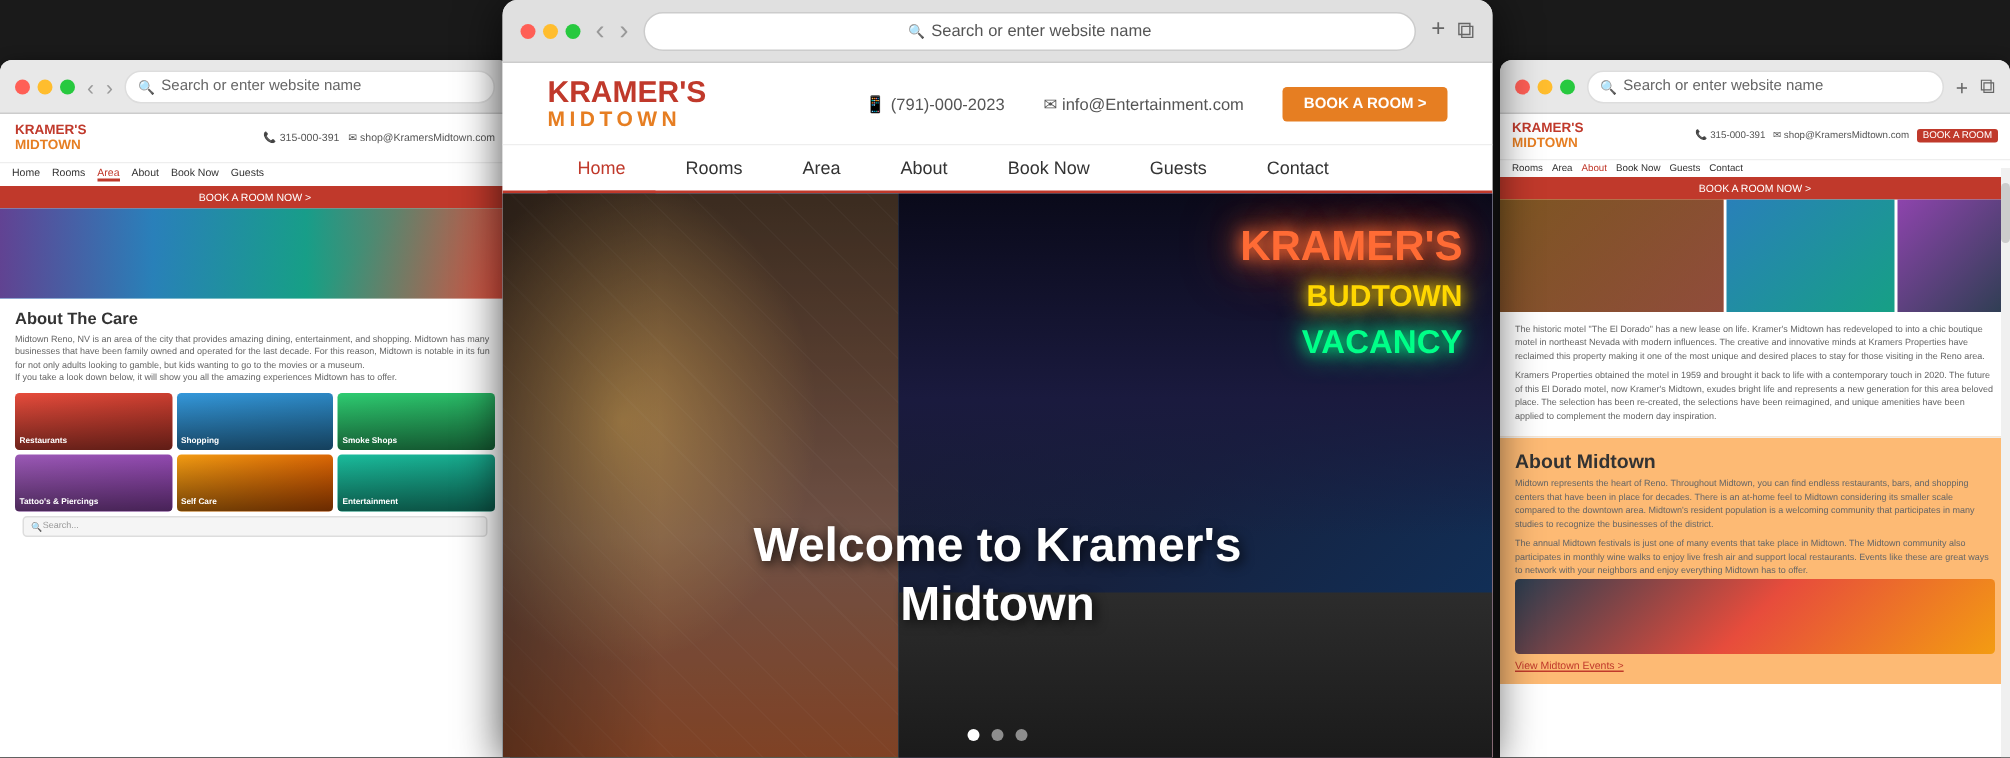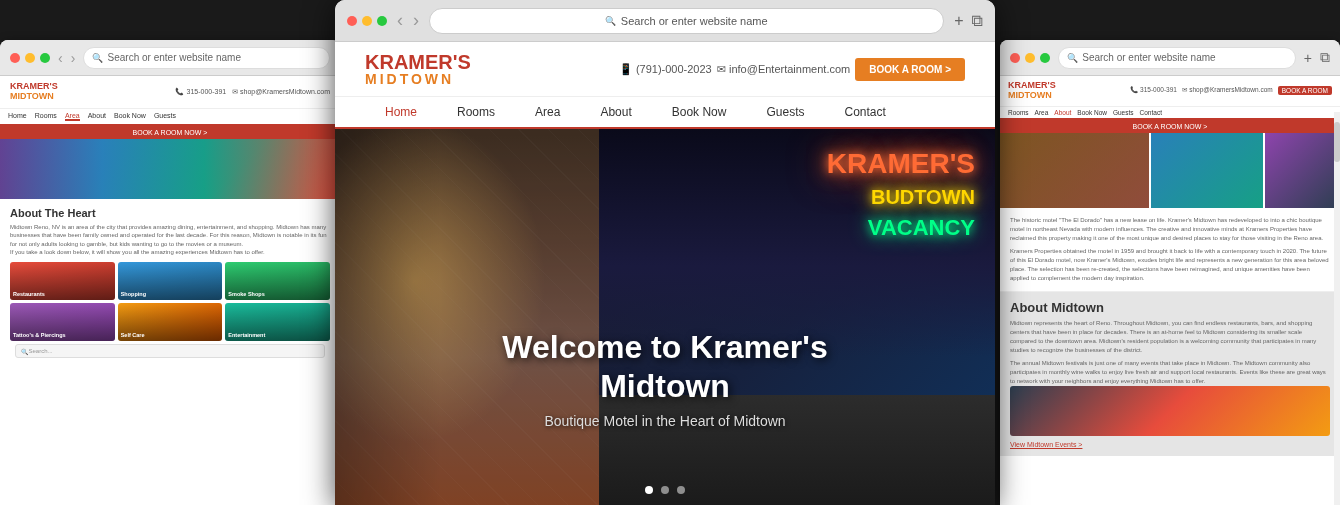--- a/index.html
+++ b/index.html
@@ -243,21 +243,21 @@
       line-height: 1;
     }
     .kramer-logo-main .midtown {
       color: #e67e22;
       display: block;
       font-size: 14px;
       letter-spacing: 3px;
     }
     .center-contact-info {
       display: flex;
-      gap: 5px;
+      gap: 26px;
       font-size: 11px;
       color: #555;
       align-items: center;
     }
     .book-btn {
       background: #e67e22;
       color: white;
       padding: 6px 14px;
       border-radius: 3px;
       font-size: 10px;
@@ -501,21 +501,21 @@
       color: #333;
       margin-bottom: 4px;
     }
     .right-text {
       font-size: 6px;
       color: #666;
       line-height: 1.5;
     }
     .right-about-midtown {
       padding: 8px 10px;
-      background: #e5e5e5;
+      background: #fdba74;
       border-top: 1px solid #eee;
     }
     .right-midtown-img {
       width: 100%;
       height: 50px;
       background: linear-gradient(135deg, #2c3e50, #e74c3c, #f39c12);
       border-radius: 3px;
       margin-bottom: 5px;
     }
     .right-view-link {
@@ -576,21 +576,21 @@
       <span class="active">Area</span>
       <span>About</span>
       <span>Book Now</span>
       <span>Guests</span>
     </div>
     <div class="left-book-banner">
       <span>BOOK A ROOM NOW &gt;</span>
     </div>
     <div class="left-hero-image"></div>
     <div class="left-about-section">
-      <div class="left-about-title">About The Heart</div>
+      <div class="left-about-title">About The Care</div>
       <div class="left-about-text">
         <span>Midtown Reno, NV is an area of the city that provides amazing dining, entertainment, and shopping. Midtown has many businesses that have been family owned and operated for the last decade. For this reason, Midtown is notable in its fun for not only adults looking to gamble, but kids wanting to go to the movies or a museum.</span><br>
         <span>If you take a look down below, it will show you all the amazing experiences Midtown has to offer.</span>
       </div>
       <div class="left-grid">
         <div class="left-grid-item gi-1">
           <div class="overlay">
               <span>Restaurants</span>
             </div>
         </div>
@@ -681,21 +681,20 @@
         <div class="neon-sign">
           KRAMER'S<br>
           <span class="budtown">BUDTOWN</span><br>
           <span class="vacancy">VACANCY</span>
         </div>
         <div class="hero-road"></div>
       </div>
     </div>
     <div class="hero-text">
       <div class="hero-title">Welcome to Kramer's Midtown</div>
-      <div class="hero-subtitle">Boutique Motel in the Heart of Midtown</div>
     </div>
     <div class="hero-dots">
       <div class="hero-dot active"></div>
       <div class="hero-dot"></div>
       <div class="hero-dot"></div>
     </div>
   </div>
 
 </div>
 

